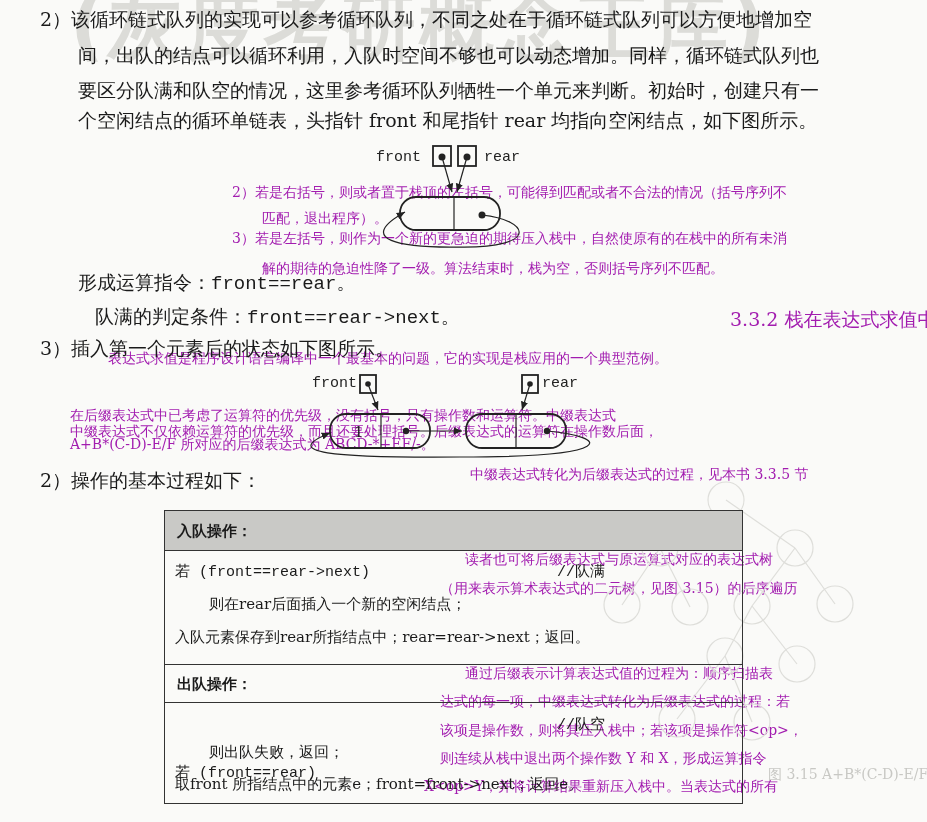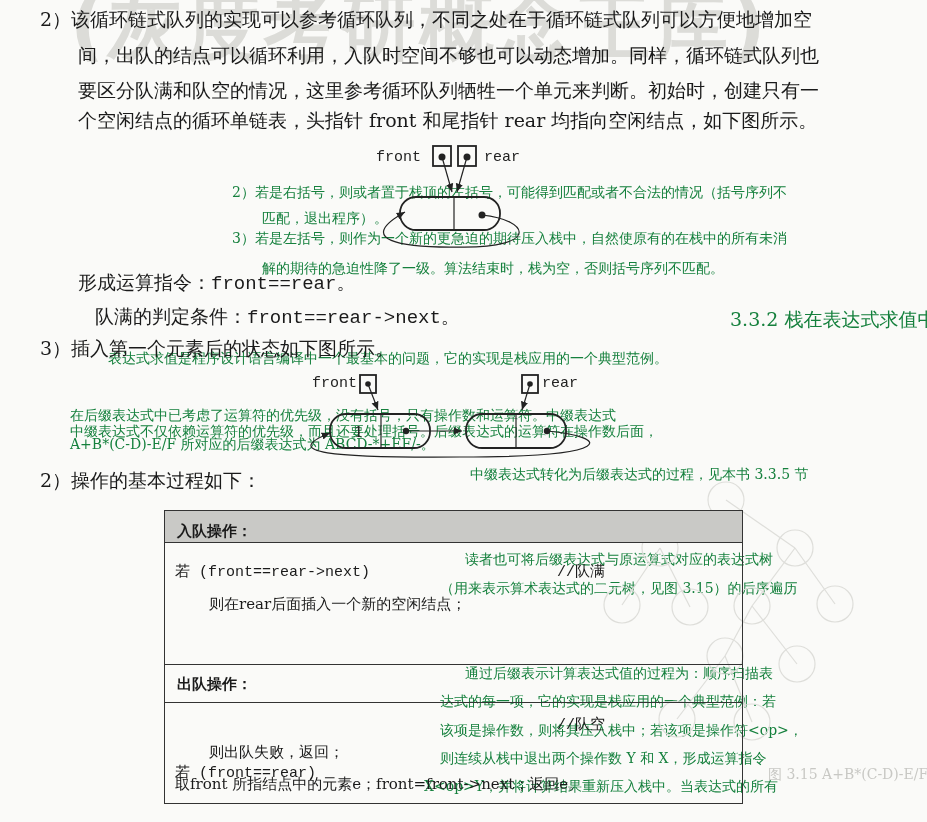--- a/index.html
+++ b/index.html
@@ -1,19 +1,19 @@
 <!DOCTYPE html>
 <html><head>
 <meta charset="utf-8">
 <style>
   html,body{margin:0;padding:0;}
   body{width:927px;height:822px;background:#fafaf8;position:relative;overflow:hidden;
        font-family:"DejaVu Serif","Liberation Serif",serif;color:#1a1a1a;}
   .mono{font-family:"Liberation Mono","DejaVu Sans Mono",monospace;}
-  .bg-ghost{position:absolute;color:#15803d;font-size:14px;white-space:nowrap;z-index:0;font-family:"DejaVu Serif",serif;}
+  .bg-ghost{position:absolute;color:#a21caf;font-size:14px;white-space:nowrap;z-index:0;font-family:"DejaVu Serif",serif;}
   .watermark{position:absolute;left:70px;top:-22px;font-size:74px;color:#dcdcd8;font-weight:bold;letter-spacing:4px;z-index:0;font-family:"DejaVu Sans",sans-serif;}
   .p{position:absolute;font-size:19px;line-height:20px;white-space:nowrap;z-index:2;}
   svg{position:absolute;z-index:2;}
   .tree{position:absolute;z-index:1;}
   .table{position:absolute;left:164px;top:510px;width:579px;height:294px;border:1.5px solid #333;background:transparent;z-index:2;box-sizing:border-box;}
   .row{position:absolute;left:0;right:0;border-bottom:1.5px solid #333;box-sizing:border-box;}
   .hdr{background:#c9c9c6;}
   .cell{position:absolute;font-size:15px;white-space:nowrap;}
   .bold{font-weight:bold;font-family:"DejaVu Sans",sans-serif;}
 </style>
@@ -28,21 +28,21 @@
 <div class="bg-ghost" style="left:730px;top:307px;font-size:19px;">3.3.2  栈在表达式求值中的应用</div>
 <div class="bg-ghost" style="left:108px;top:350px;">表达式求值是程序设计语言编译中一个最基本的问题，它的实现是栈应用的一个典型范例。</div>
 <div class="bg-ghost" style="left:70px;top:378px;margin-top:45px;">中缀表达式不仅依赖运算符的优先级，而且还要处理括号。后缀表达式的运算符在操作数后面，</div>
 <div class="bg-ghost" style="left:70px;top:407px;">在后缀表达式中已考虑了运算符的优先级，没有括号，只有操作数和运算符。中缀表达式</div>
 <div class="bg-ghost" style="left:70px;top:436px;">A+B*(C-D)-E/F 所对应的后缀表达式为 ABCD-*+EF/-。</div>
 <div class="bg-ghost" style="left:470px;top:466px;">中缀表达式转化为后缀表达式的过程，见本书 3.3.5 节</div>
 <div class="bg-ghost" style="left:440px;top:522px;">习题 11 的解析，这里不再赘述。</div>
 <div class="bg-ghost" style="left:465px;top:551px;">读者也可将后缀表达式与原运算式对应的表达式树</div>
 <div class="bg-ghost" style="left:440px;top:580px;">（用来表示算术表达式的二元树，见图 3.15）的后序遍历</div>
 <div class="bg-ghost" style="left:465px;top:665px;">通过后缀表示计算表达式值的过程为：顺序扫描表</div>
-<div class="bg-ghost" style="left:440px;top:693px;">达式的每一项，它的实现是栈应用的一个典型范例：若</div>
+<div class="bg-ghost" style="left:440px;top:693px;">达式的每一项，中缀表达式转化为后缀表达式的过程：若</div>
 <div class="bg-ghost" style="left:440px;top:722px;">该项是操作数，则将其压入栈中；若该项是操作符&lt;op&gt;，</div>
 <div class="bg-ghost" style="left:440px;top:750px;">则连续从栈中退出两个操作数 Y 和 X，形成运算指令</div>
 <div class="bg-ghost" style="left:424px;top:778px;">X&lt;op&gt;Y，并将计算结果重新压入栈中。当表达式的所有</div>
 <div class="bg-ghost" style="left:768px;top:766px;color:#c8c8c4;">图 3.15  A+B*(C-D)-E/F 对应的表达式树</div>
 
 <svg class="tree" width="927" height="822" style="left:0;top:0;">
   <g stroke="#dedeDA" fill="none" stroke-width="1.2">
     <line x1="726" y1="500" x2="795" y2="548"></line>
     <line x1="795" y1="548" x2="752" y2="606"></line>
     <line x1="795" y1="548" x2="835" y2="604"></line>
@@ -120,27 +120,28 @@
   <line x1="116" y1="66" x2="172" y2="66" stroke="#222" stroke-width="1.2" marker-end="url(#ah2)"></line>
   <rect x="176" y="49" width="100" height="34" rx="16" fill="none" stroke="#222" stroke-width="1.8"></rect>
   <line x1="226" y1="49" x2="226" y2="83" stroke="#222" stroke-width="1.2"></line>
   <circle cx="257" cy="66" r="3.2" fill="#222"></circle>
   <path d="M257,66 C320,72 330,92 170,92 C40,93 -10,88 40,68" fill="none" stroke="#222" stroke-width="1.2" marker-end="url(#ah2)"></path>
 </svg>
 
 <div class="p" style="left:40px;top:470px;">2）操作的基本过程如下：</div>
 
 <div class="table">
-  <div class="row hdr" style="top:0;height:32px;">
+  <div class="row hdr" style="top:0;height:40px;">
     <span class="cell bold" style="left:12px;top:11px;">入队操作：</span>
   </div>
   <div class="row" style="top:40px;height:114px;">
     <span class="cell mono" style="left:10px;top:11px;">若 (front==rear-&gt;next)</span>
     <span class="cell mono" style="left:392px;top:11px;">//队满</span>
     <span class="cell" style="left:44px;top:44px;">则在rear后面插入一个新的空闲结点；</span>
+    <span class="cell" style="left:10px;top:77px;">入队元素保存到rear所指结点中；rear=rear-&gt;next；返回。</span>
   </div>
   <div class="row" style="top:154px;height:38px;">
     <span class="cell bold" style="left:12px;top:10px;">出队操作：</span>
   </div>
   <div class="row" style="top:192px;height:100px;border-bottom:none;">
     <span class="cell mono" style="left:10px;top:12px;margin-top:48px;">若 (front==rear)</span>
     <span class="cell mono" style="left:392px;top:12px;">//队空</span>
     <span class="cell" style="left:44px;top:40px;">则出队失败，返回；</span>
     <span class="cell" style="left:10px;top:72px;">取front 所指结点中的元素e；front=front-&gt;next；返回e。</span>
   </div>

